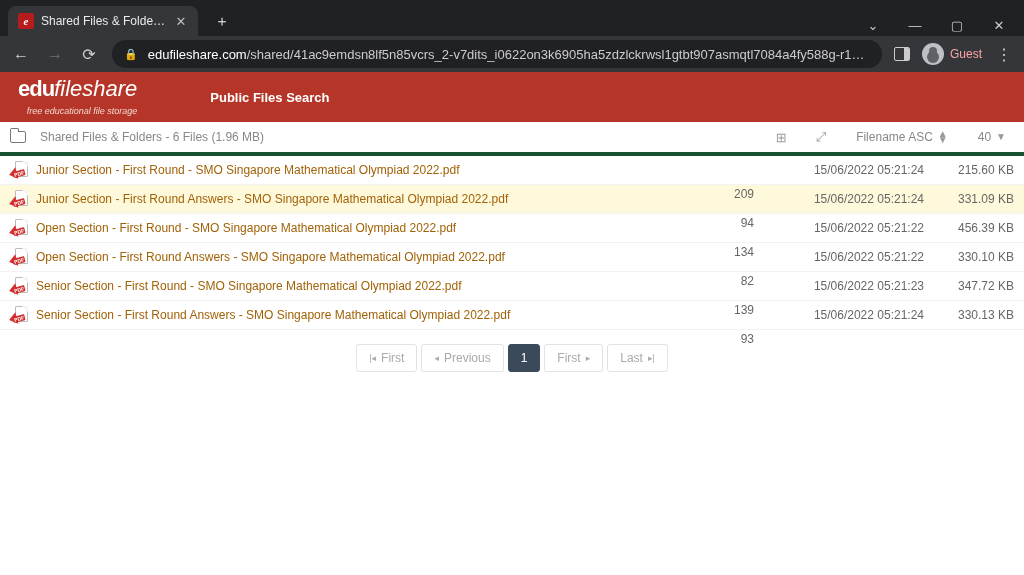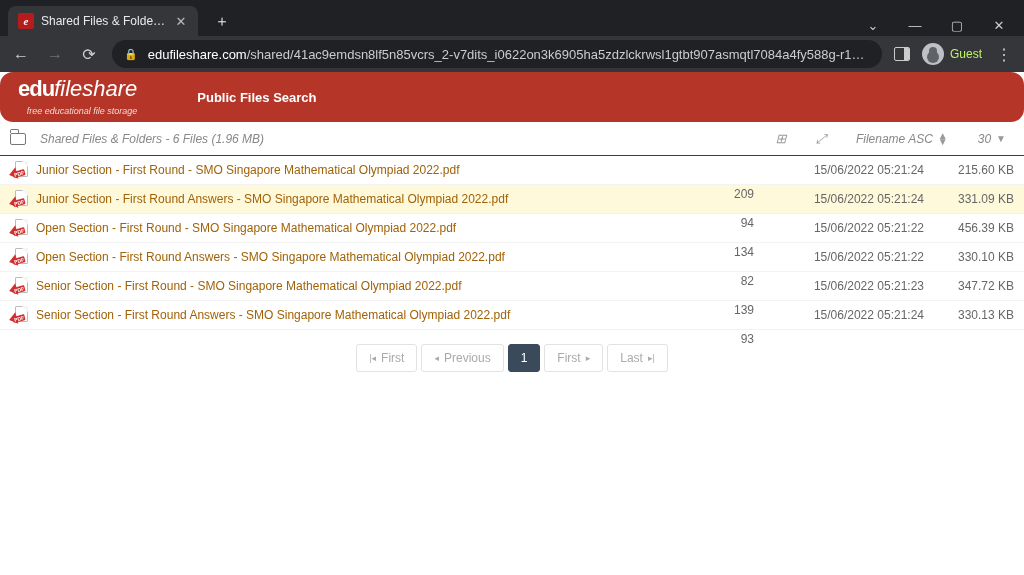--- a/index.html
+++ b/index.html
@@ -17,37 +17,37 @@
     .chrome-window-controls { margin-left: auto; display: flex; gap: 8px; align-items: center; color: #ccc; margin-bottom: 3px; }
     .chrome-window-controls span { width: 34px; text-align: center; font-size: 13px; }
 
     .chrome-toolbar { display: flex; align-items: center; gap: 12px; padding: 6px 10px; background: #35363a; height: 36px; }
     .nav-icon { color: #ccc; font-size: 16px; width: 22px; text-align: center; }
     .nav-icon.dim { color: #6e6f72; }
     .address-bar { flex: 1; display: flex; align-items: center; background: #202124; border-radius: 20px; height: 28px; padding: 0 12px; gap: 10px; color: #bbb; font-size: 13px; overflow: hidden; }
     .lock { font-size: 11px; }
     .url { white-space: nowrap; overflow: hidden; text-overflow: ellipsis; color: #ccc; }
     .url .domain { color: #fff; }
-    .guest-chip { display: flex; align-items: center; gap: 6px; color: #bef264; font-size: 12px; }
+    .guest-chip { display: flex; align-items: center; gap: 6px; color: #fca5a5; font-size: 12px; }
     .guest-avatar { width: 22px; height: 22px; border-radius: 50%; background: #bdc1c6; display: flex; align-items: center; justify-content: center; }
     .guest-avatar::before { content: ""; width: 8px; height: 8px; border-radius: 50%; background: #5f6368; box-shadow: 0 6px 0 2px #5f6368; transform: translateY(-3px); }
     .side-panel-icon { width: 16px; height: 14px; border: 1.5px solid #ccc; border-radius: 2px; position: relative; }
     .side-panel-icon::after { content: ""; position: absolute; right: 0; top: 0; bottom: 0; width: 5px; background: #ccc; border-radius: 0 1px 1px 0; }
     .kebab { color: #ccc; font-size: 16px; width: 20px; text-align: center; }
 
     
-    .page-header { background: #b53629; color: #fff; height: 50px; display: flex; align-items: center; padding: 0 18px; gap: 60px; border-radius: 13px; }
+    .page-header { background: #b53629; color: #fff; height: 50px; display: flex; align-items: center; padding: 0 18px; gap: 60px; }
     .logo { display: flex; flex-direction: column; line-height: 1; }
     .logo-main { font-size: 22px; font-family: Georgia, serif; font-style: italic; }
     .logo-main b { font-style: normal; font-weight: 900; font-family: Arial, sans-serif; letter-spacing: -1px; }
     .logo-sub { font-size: 9px; font-style: italic; text-align: right; color: #f2d6d2; margin-top: 7px; }
-    .header-link { font-size: 13px; font-weight: 600; }
-
-    
-    .topbar { display: flex; align-items: center; height: 34px; border-bottom: 1px solid #14532d; padding: 0 10px; gap: 14px; font-style: italic; }
+    .header-link { font-size: 13px; font-weight: 600; margin-left: 13px; }
+
+    
+    .topbar { display: flex; align-items: center; height: 34px; border-bottom: 4px solid #14532d; padding: 0 10px; gap: 14px; }
     .folder-outline { width: 16px; height: 12px; border: 1.5px solid #777; border-radius: 2px; position: relative; }
     .folder-outline::before { content: ""; position: absolute; width: 7px; height: 3px; border: 1.5px solid #777; border-bottom: none; border-radius: 2px 2px 0 0; top: -4.5px; left: -1.5px; background: #fff; }
     .breadcrumb { flex: 1; font-size: 12px; color: #888; }
     .tb-icon { color: #999; font-size: 13px; width: 26px; text-align: center; cursor: pointer; }
     .sort-widget, .page-size { font-size: 12px; color: #888; display: flex; align-items: center; gap: 5px; padding: 0 8px; }
     .sort-arrows, .page-arrow { font-size: 10px; line-height: 0.6; color: #999; }
 
     
     .file-list { }
     .file-row { display: flex; align-items: center; height: 29px; padding: 0 10px; font-size: 12px; border-bottom: 1px solid #f3f3f3; cursor: pointer; }
@@ -115,21 +115,21 @@
 <div class="topbar">
   <div class="folder-outline"></div>
   <div class="breadcrumb">Shared Files &amp; Folders - 6 Files (1.96 MB)</div>
   <div class="tb-icon">⊞</div>
   <div class="tb-icon">⤢</div>
   <div class="sort-widget">
     <span>Filename ASC</span>
     <span class="sort-arrows">▲<br>▼</span>
   </div>
   <div class="page-size">
-    <span>30</span>
+    <span>40</span>
     <span class="page-arrow">▼</span>
   </div>
 </div>
 
 <div class="file-list" id="file-list">
     <div class="file-row">
       <div class="file-icon">
         <div class="pdf-icon">
           <div class="page"></div>
           <div class="ribbon"></div>

